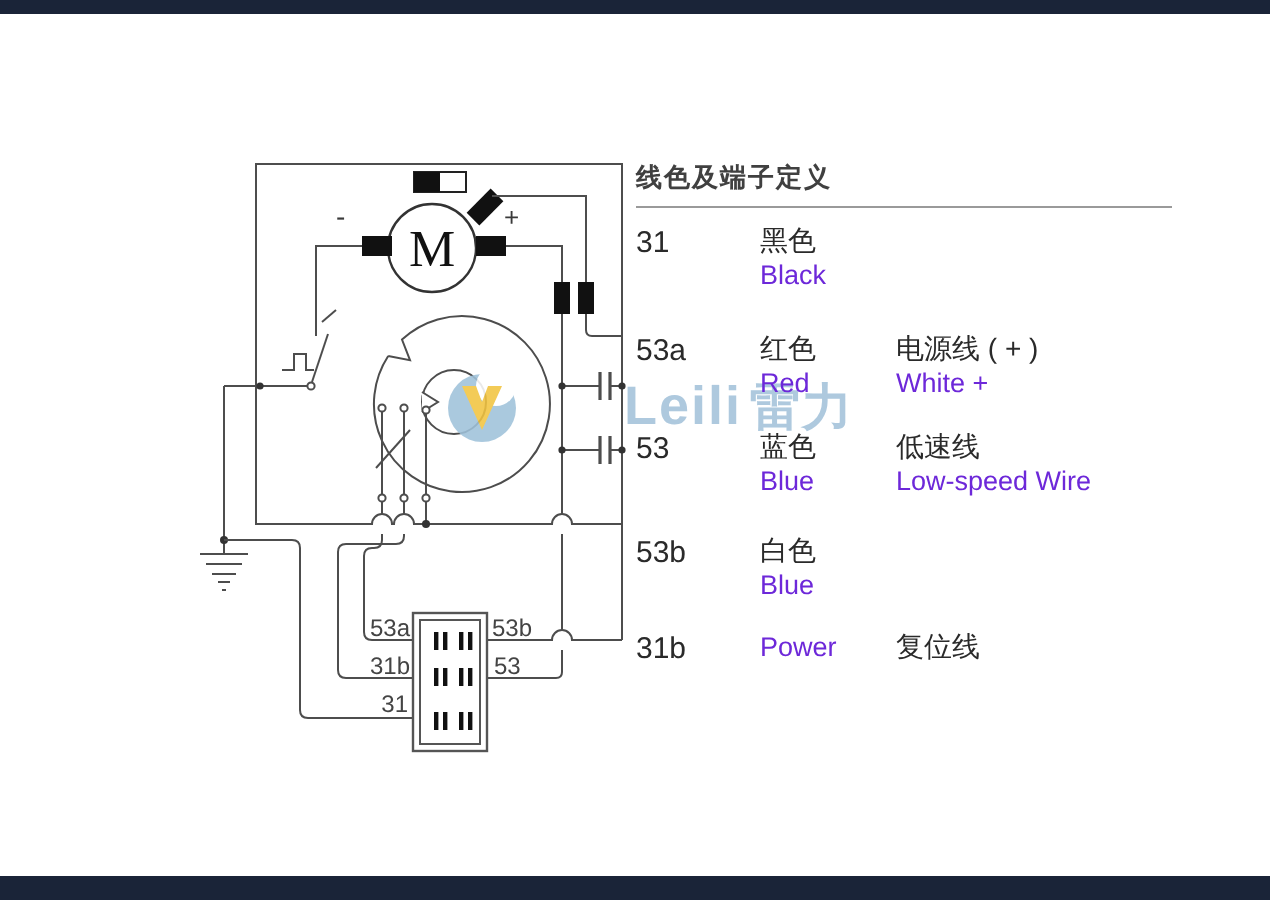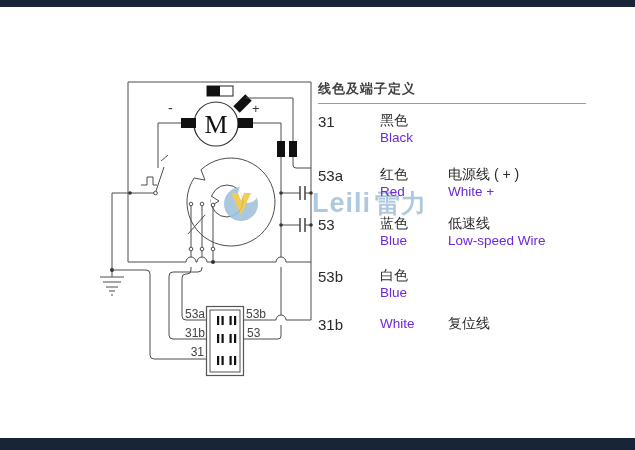--- a/index.html
+++ b/index.html
@@ -229,20 +229,20 @@
       <div class="c-term">53b</div>
       <div class="c-color">
         <div class="cn">白色</div>
         <div class="en">Blue</div>
       </div>
     </div>
 
     <div class="lrow r4">
       <div class="c-term">31b</div>
       <div class="c-color">
-        <div class="en">White</div>
+        <div class="en">Power</div>
       </div>
       <div class="c-desc">
         <div class="cn">复位线</div>
       </div>
     </div>
   </div>
 </div>
 
 </body></html>

